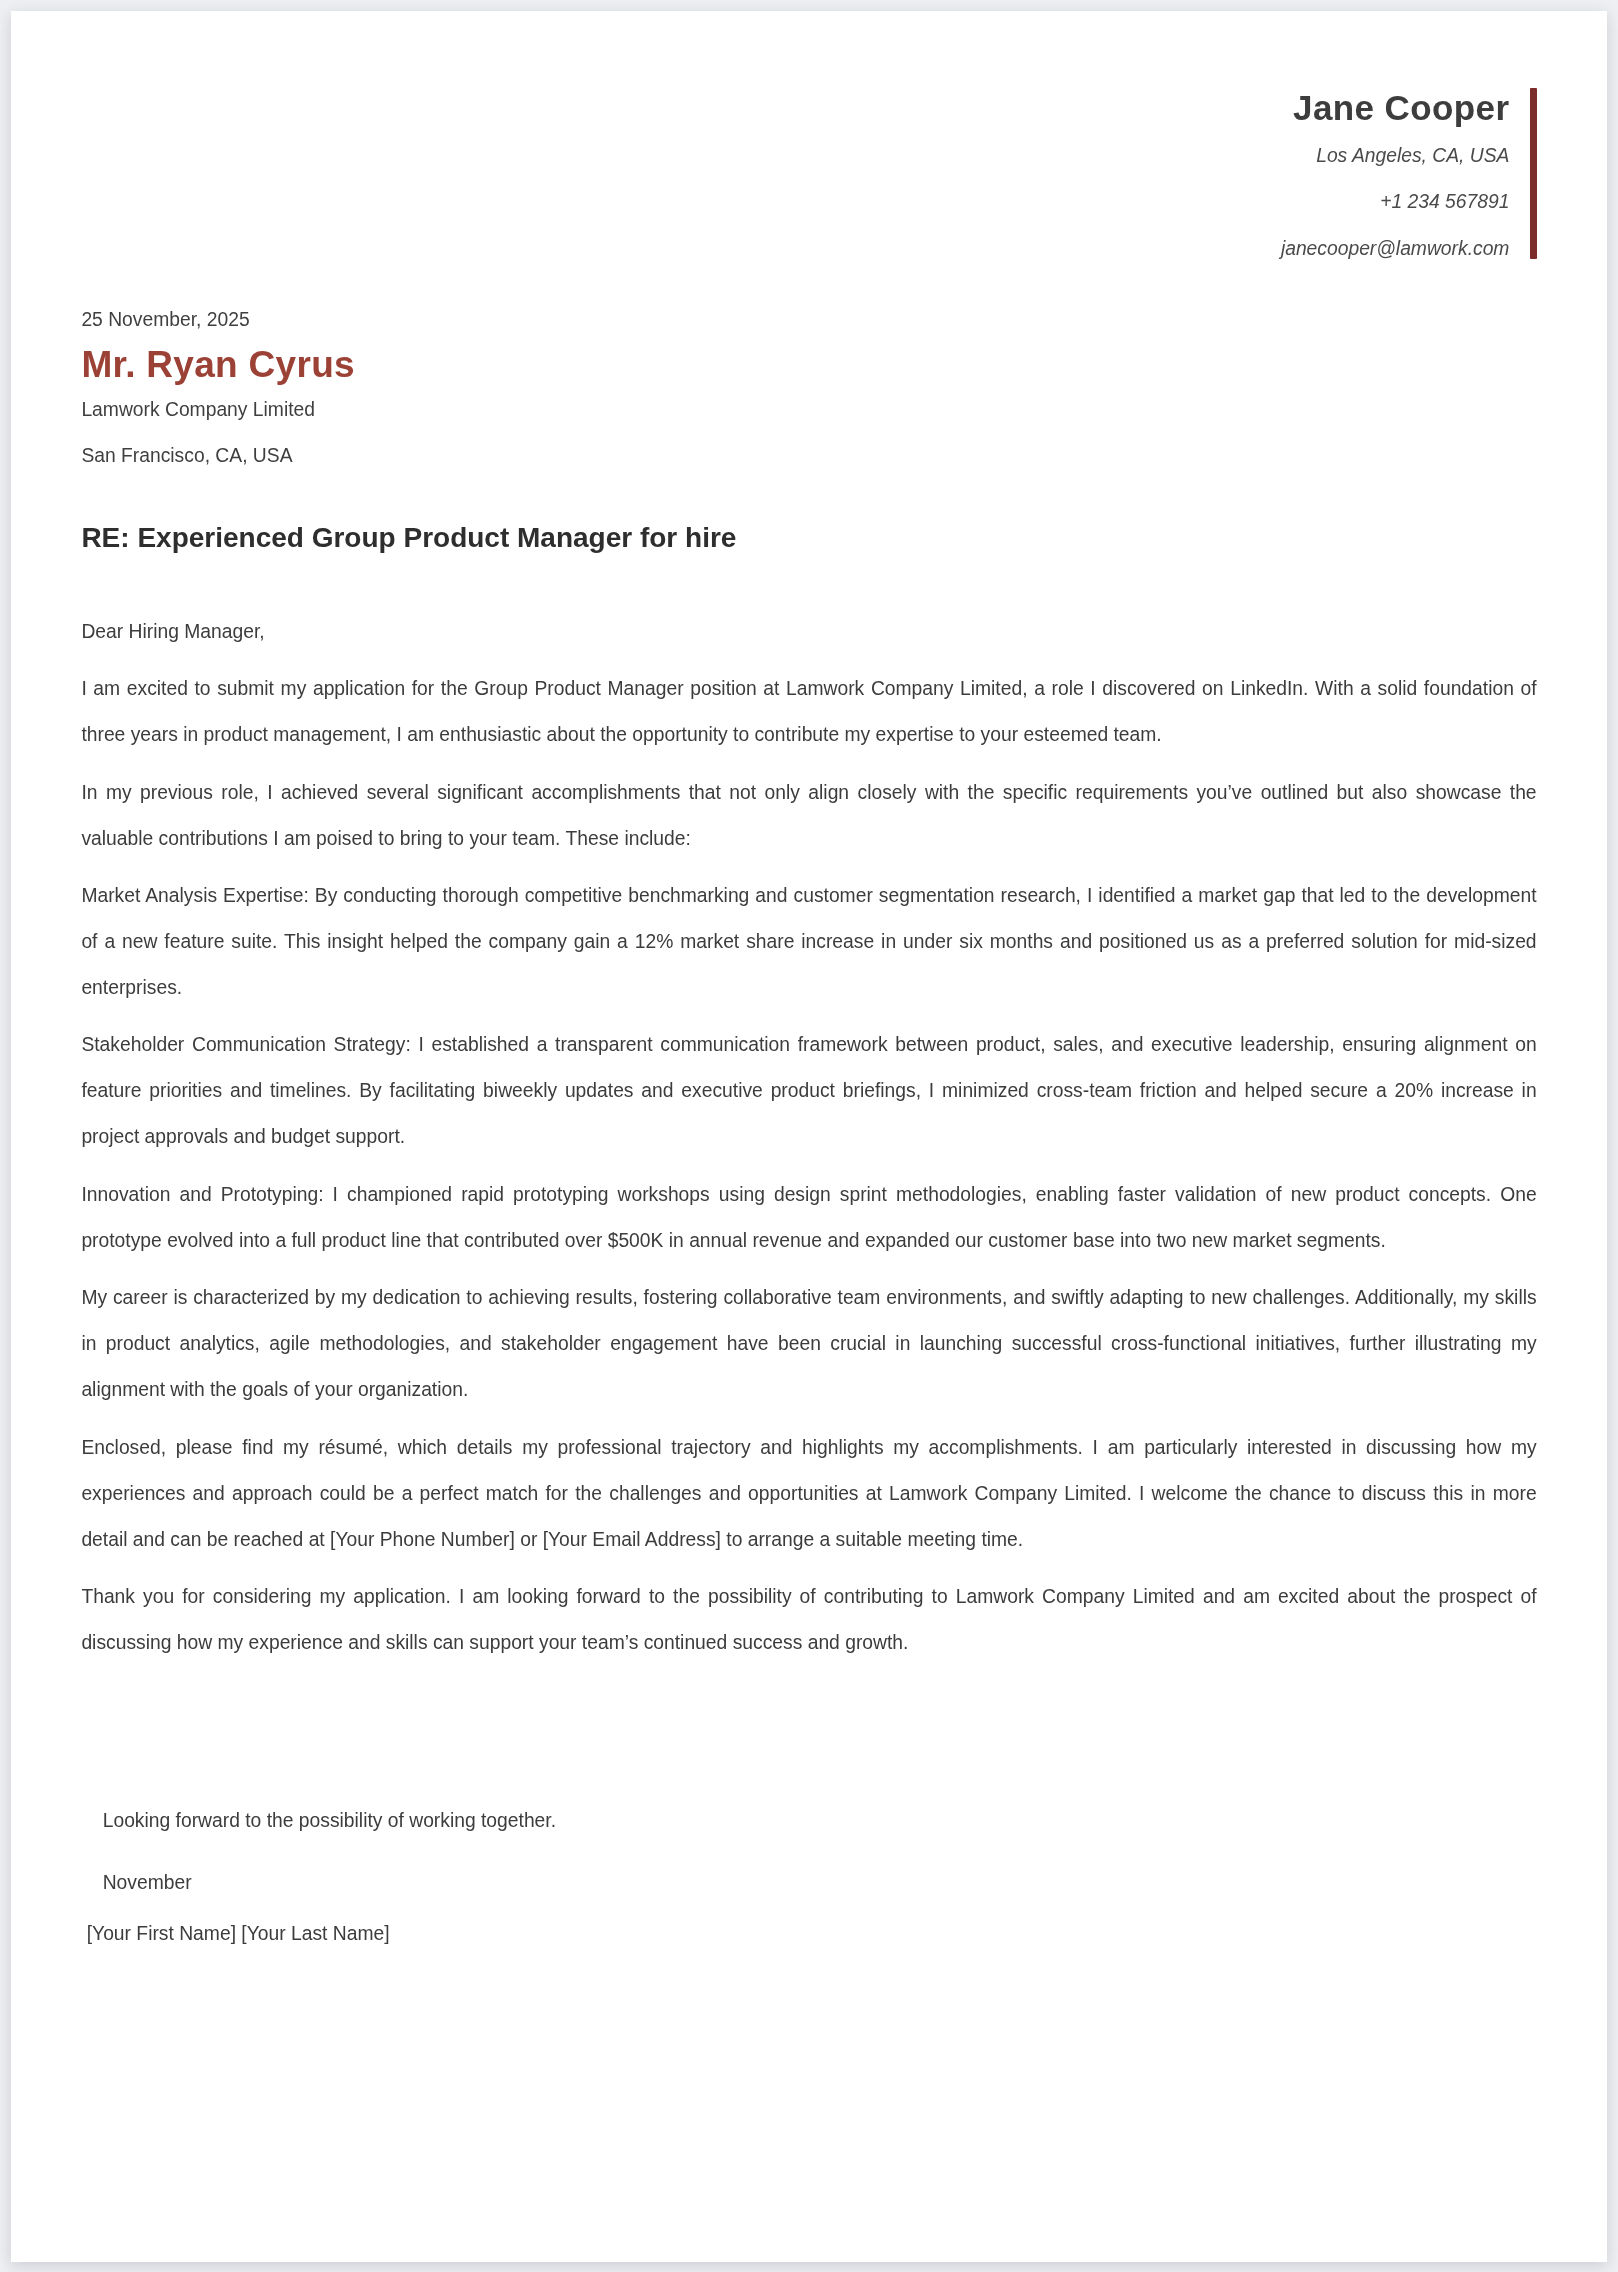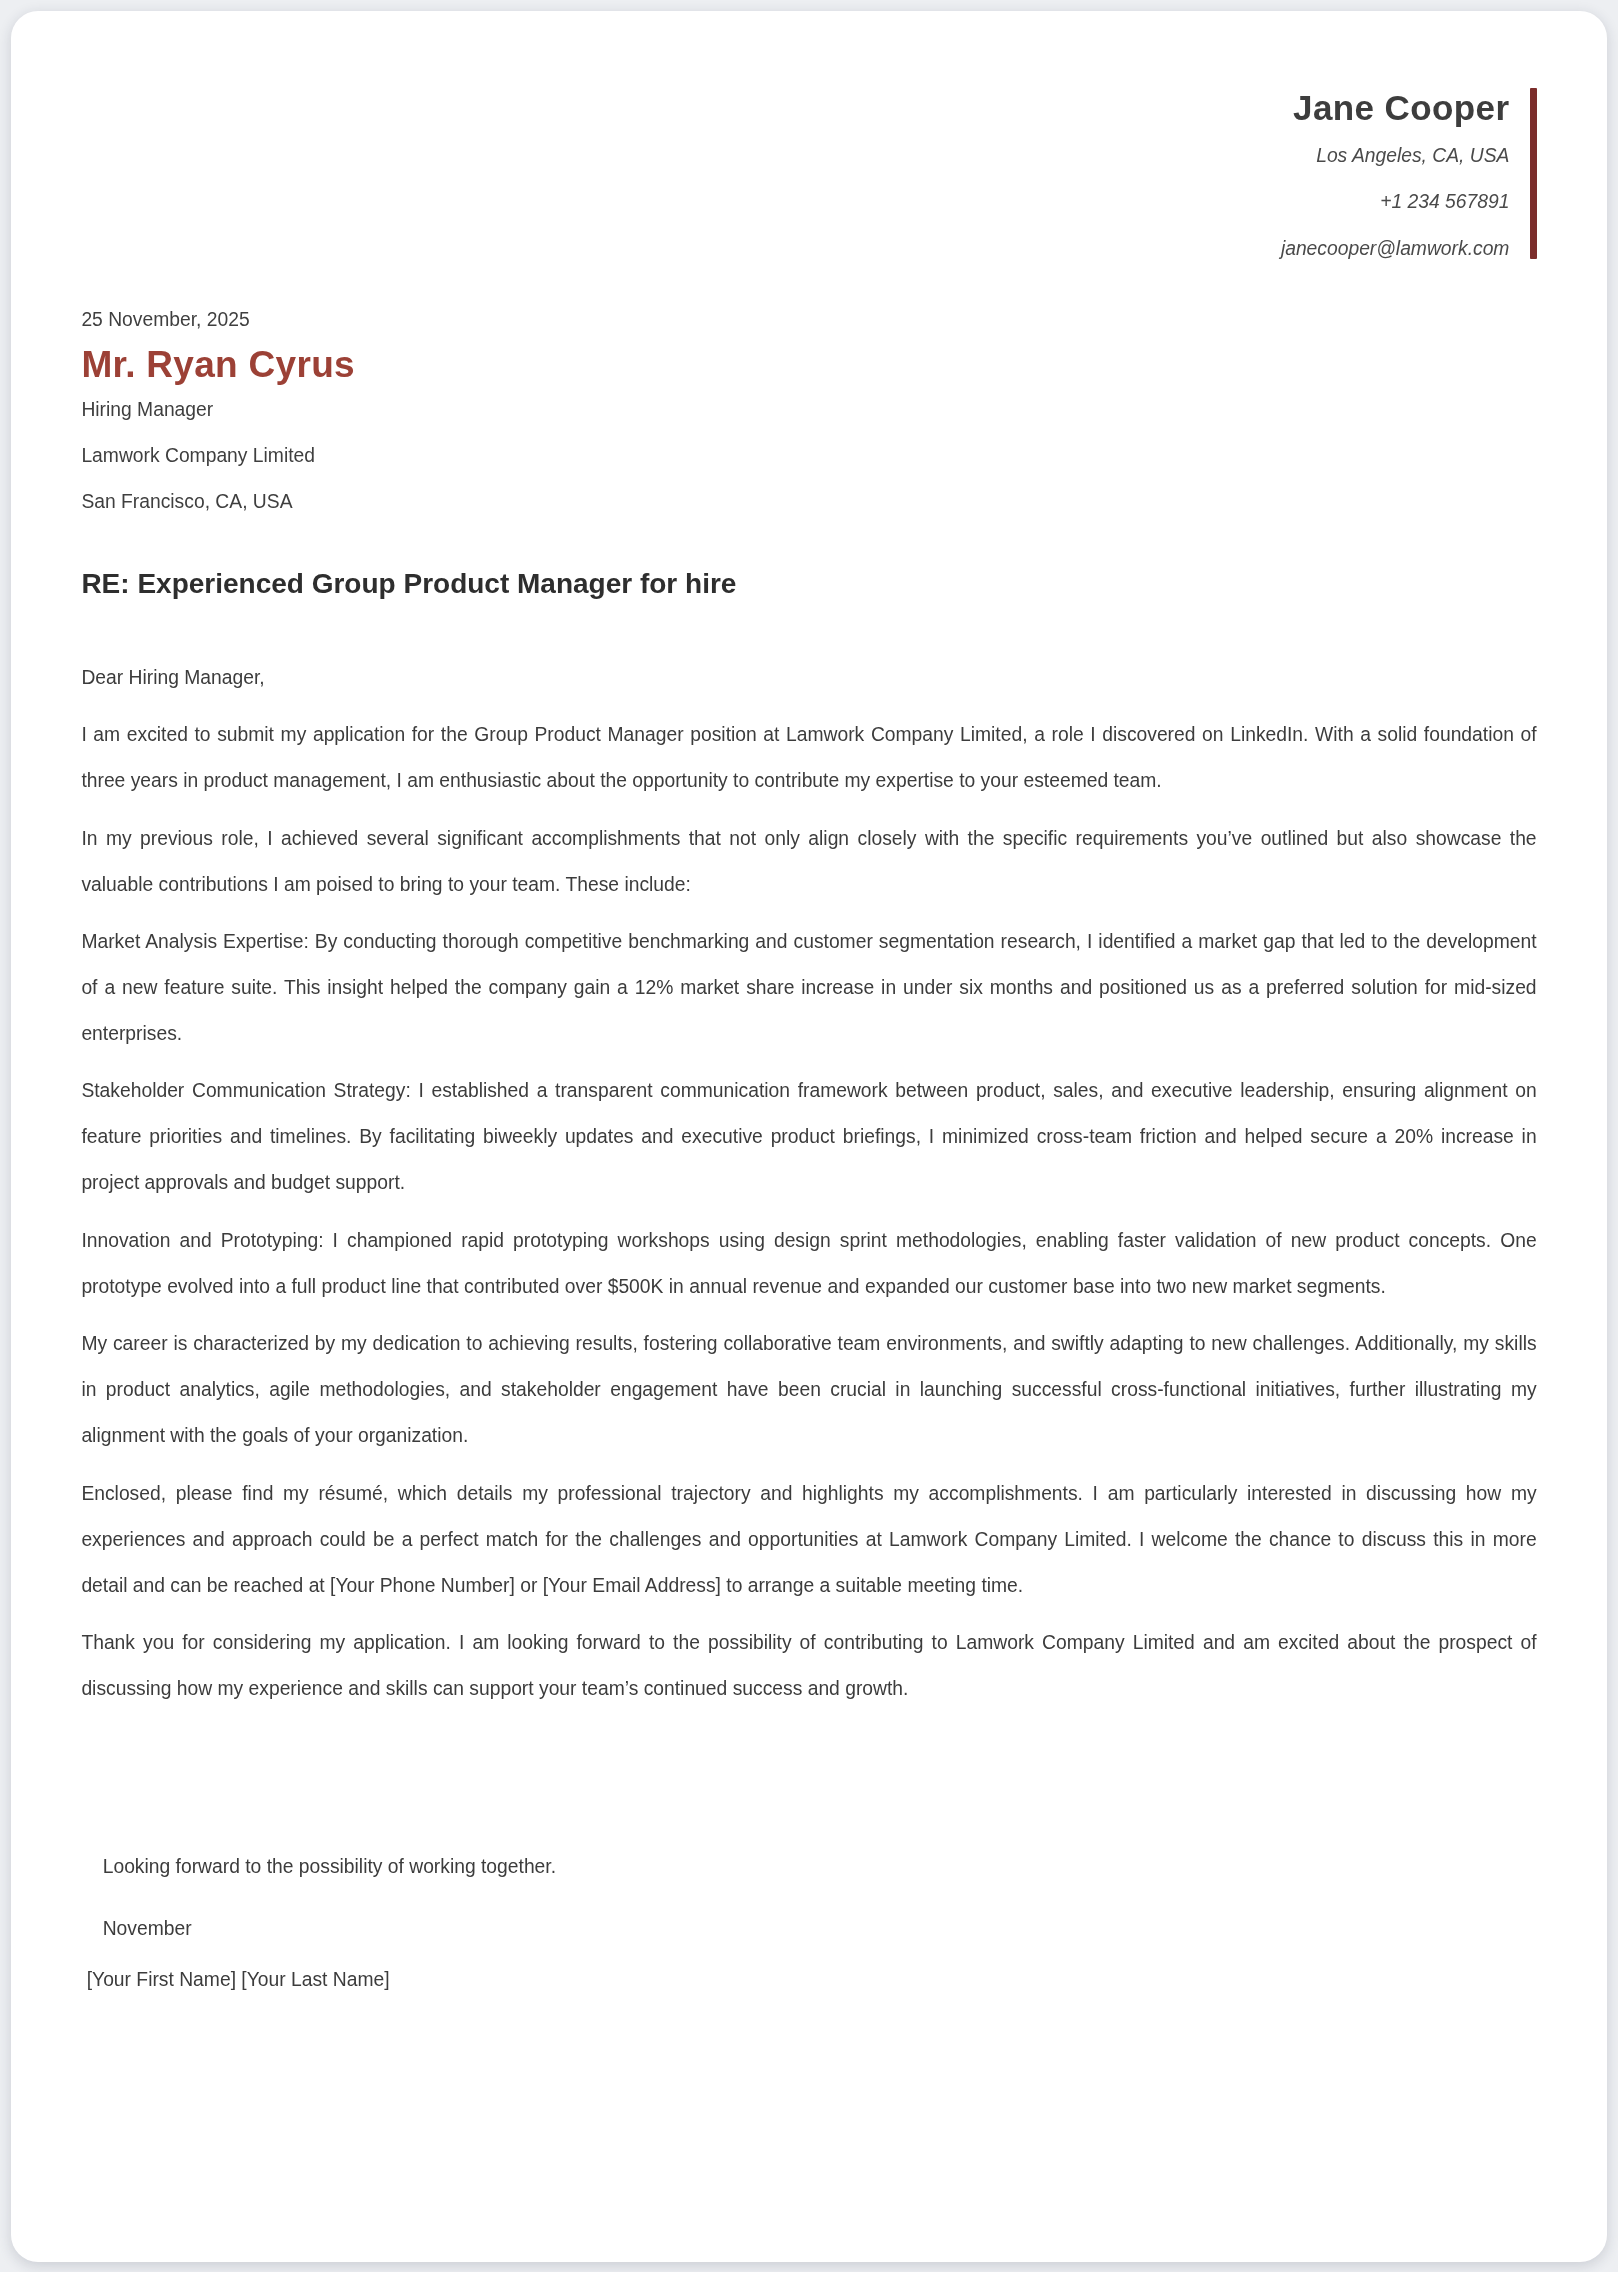--- a/index.html
+++ b/index.html
@@ -1,15 +1,15 @@
 <!DOCTYPE html>
 <html style="font-size:14px"><head>
 <meta charset="utf-8">
 <style>
-  * { box-sizing: border-box; border-radius: 27px; }
+  * { box-sizing: border-box; }
   html, body { margin: 0; padding: 0; }
   body {
     width: 1618px;
     height: 2273px;
     background: #edeff2;
     font-family: "Liberation Sans", "DejaVu Sans", sans-serif;
     position: relative;
     --accent: #9c4136;
     --accent_bar: #7c2d2b;
     --text: #3c3c3c;
@@ -121,21 +121,20 @@
       <div class="contact-line first">Los Angeles, CA, USA</div>
       <div class="contact-line">+1 234 567891</div>
       <div class="contact-line">janecooper@lamwork.com</div>
     </div>
     <div class="accent-bar"></div>
   </div>
 
   <div class="date">25 November, 2025</div>
 
   <div class="recipient-name">Mr. Ryan Cyrus</div>
-  <div class="recipient-line">Hiring Manager</div>
   <div class="recipient-line">Lamwork Company Limited</div>
   <div class="recipient-line">San Francisco, CA, USA</div>
 
   <div class="subject">RE: Experienced Group Product Manager for hire</div>
 
   <p class="salutation">Dear Hiring Manager,</p>
 
   <p class="body-para">I am excited to submit my application for the Group Product Manager position at Lamwork Company Limited, a role I discovered on LinkedIn. With a solid foundation of three years in product management, I am enthusiastic about the opportunity to contribute my expertise to your esteemed team.</p>
   <p class="body-para">In my previous role, I achieved several significant accomplishments that not only align closely with the specific requirements you’ve outlined but also showcase the valuable contributions I am poised to bring to your team. These include:</p>
   <p class="body-para">Market Analysis Expertise: By conducting thorough competitive benchmarking and customer segmentation research, I identified a market gap that led to the development of a new feature suite. This insight helped the company gain a 12% market share increase in under six months and positioned us as a preferred solution for mid-sized enterprises.</p>

